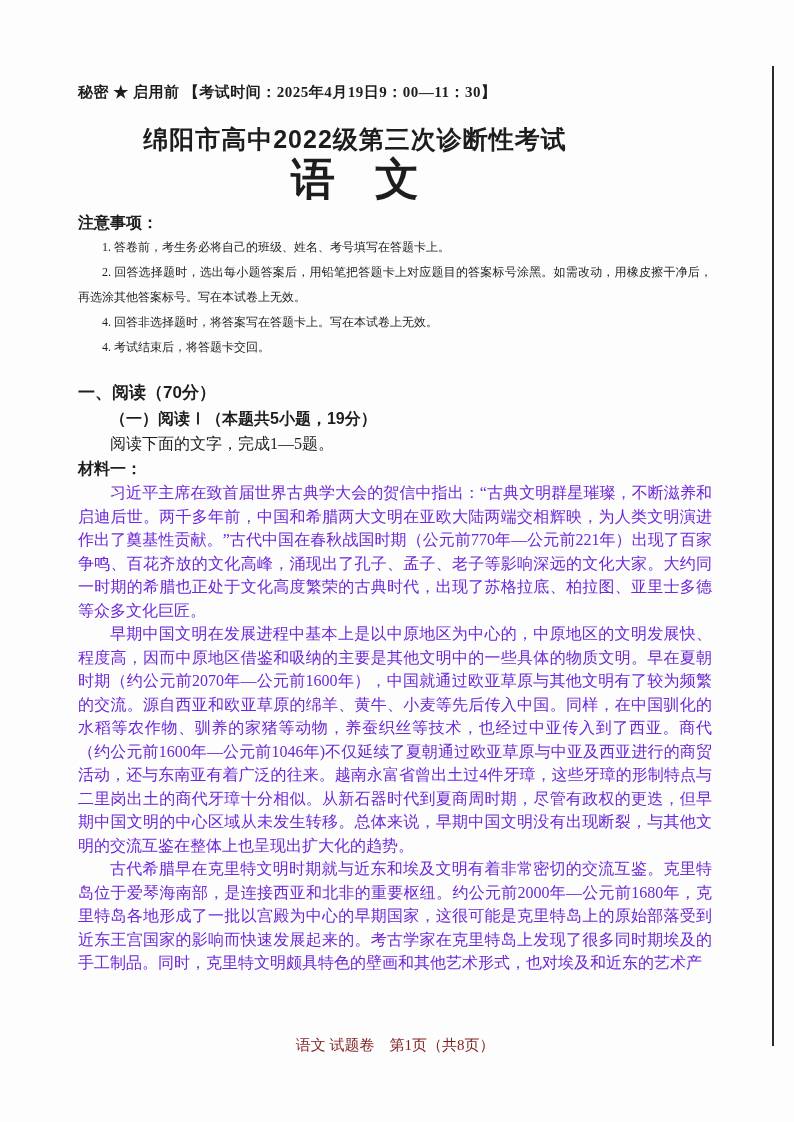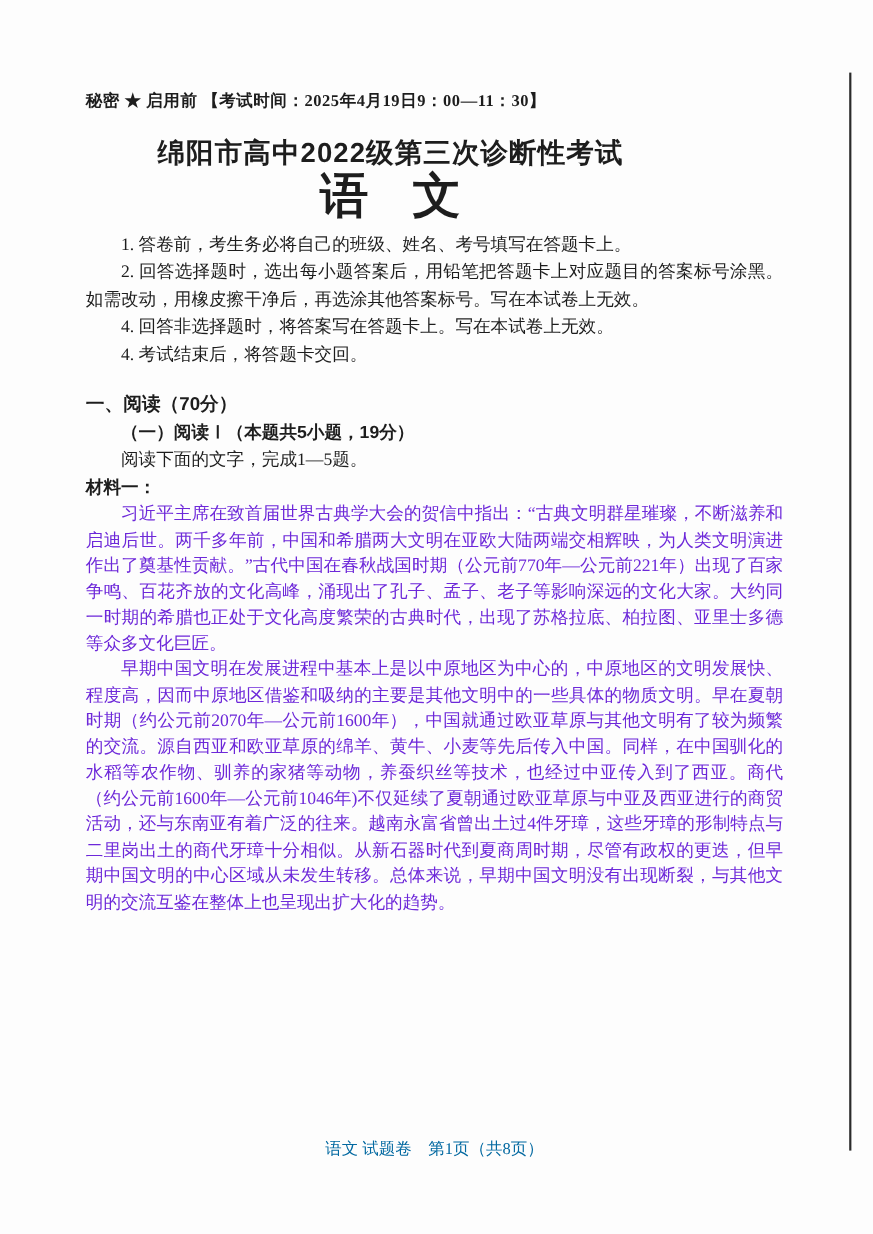--- a/index.html
+++ b/index.html
@@ -50,21 +50,21 @@
     margin-bottom: 8px;
   }
   .subject-title .char-left { margin-right: 40px; }
   .notice-heading {
     font-family: "Liberation Sans", sans-serif;
     font-weight: bold;
     font-size: 16px;
     line-height: 25px;
   }
   .notice-item {
-    font-size: 16px;
+    font-size: 12px;
     line-height: 25px;
     text-indent: 2em;
     text-align: justify;
     margin: 0;
   }
   .section-heading {
     font-family: "Liberation Sans", sans-serif;
     font-weight: bold;
     font-size: 17px;
     line-height: 26px;
@@ -97,21 +97,21 @@
     color: #6d28d9;
   }
   .page-footer {
     position: absolute;
     left: 78px;
     top: 1034px;
     width: 634px;
     text-align: center;
     font-size: 15px;
     line-height: 22px;
-    color: #0369a1;
+    color: #7f1d1d;
   }
   .scan-edge-line {
     position: absolute;
     left: 772px;
     top: 66px;
     width: 2px;
     height: 980px;
     background: #2b2b2b;
   }
 </style>
@@ -121,34 +121,36 @@
 <div class="page">
 
   <div class="security-line">秘密 ★ 启用前 【考试时间：2025年4月19日9：00—11：30】</div>
 
   <div class="exam-title">绵阳市高中2022级第三次诊断性考试</div>
 
   <div class="subject-title">
     <span class="char-left">语</span><span>文</span>
   </div>
 
+  <div class="notice-heading">注意事项：</div>
 
   <p class="notice-item">1. 答卷前，考生务必将自己的班级、姓名、考号填写在答题卡上。</p>
   <p class="notice-item">2. 回答选择题时，选出每小题答案后，用铅笔把答题卡上对应题目的答案标号涂黑。如需改动，用橡皮擦干净后，再选涂其他答案标号。写在本试卷上无效。</p>
   <p class="notice-item">4. 回答非选择题时，将答案写在答题卡上。写在本试卷上无效。</p>
   <p class="notice-item">4. 考试结束后，将答题卡交回。</p>
 
   <div class="section-heading">一、阅读（70分）</div>
 
   <div class="subsection-heading">（一）阅读Ⅰ（本题共5小题，19分）</div>
 
   <div class="reading-instruction">阅读下面的文字，完成1—5题。</div>
 
   <div class="material-label">材料一：</div>
 
   <p class="para">习近平主席在致首届世界古典学大会的贺信中指出：“古典文明群星璀璨，不断滋养和启迪后世。两千多年前，中国和希腊两大文明在亚欧大陆两端交相辉映，为人类文明演进作出了奠基性贡献。”古代中国在春秋战国时期（公元前770年—公元前221年）出现了百家争鸣、百花齐放的文化高峰，涌现出了孔子、孟子、老子等影响深远的文化大家。大约同一时期的希腊也正处于文化高度繁荣的古典时代，出现了苏格拉底、柏拉图、亚里士多德等众多文化巨匠。</p>
   <p class="para">早期中国文明在发展进程中基本上是以中原地区为中心的，中原地区的文明发展快、程度高，因而中原地区借鉴和吸纳的主要是其他文明中的一些具体的物质文明。早在夏朝时期（约公元前2070年—公元前1600年），中国就通过欧亚草原与其他文明有了较为频繁的交流。源自西亚和欧亚草原的绵羊、黄牛、小麦等先后传入中国。同样，在中国驯化的水稻等农作物、驯养的家猪等动物，养蚕织丝等技术，也经过中亚传入到了西亚。商代（约公元前1600年—公元前1046年)不仅延续了夏朝通过欧亚草原与中亚及西亚进行的商贸活动，还与东南亚有着广泛的往来。越南永富省曾出土过4件牙璋，这些牙璋的形制特点与二里岗出土的商代牙璋十分相似。从新石器时代到夏商周时期，尽管有政权的更迭，但早期中国文明的中心区域从未发生转移。总体来说，早期中国文明没有出现断裂，与其他文明的交流互鉴在整体上也呈现出扩大化的趋势。</p>
+  <p class="para">古代希腊早在克里特文明时期就与近东和埃及文明有着非常密切的交流互鉴。克里特岛位于爱琴海南部，是连接西亚和北非的重要枢纽。约公元前2000年—公元前1680年，克里特岛各地形成了一批以宫殿为中心的早期国家，这很可能是克里特岛上的原始部落受到近东王宫国家的影响而快速发展起来的。考古学家在克里特岛上发现了很多同时期埃及的手工制品。同时，克里特文明颇具特色的壁画和其他艺术形式，也对埃及和近东的艺术产</p>
 
 </div>
 
 <div class="page-footer">语文 试题卷　第1页（共8页）</div>
 
 <div class="scan-edge-line"></div>
 
 </body></html>

